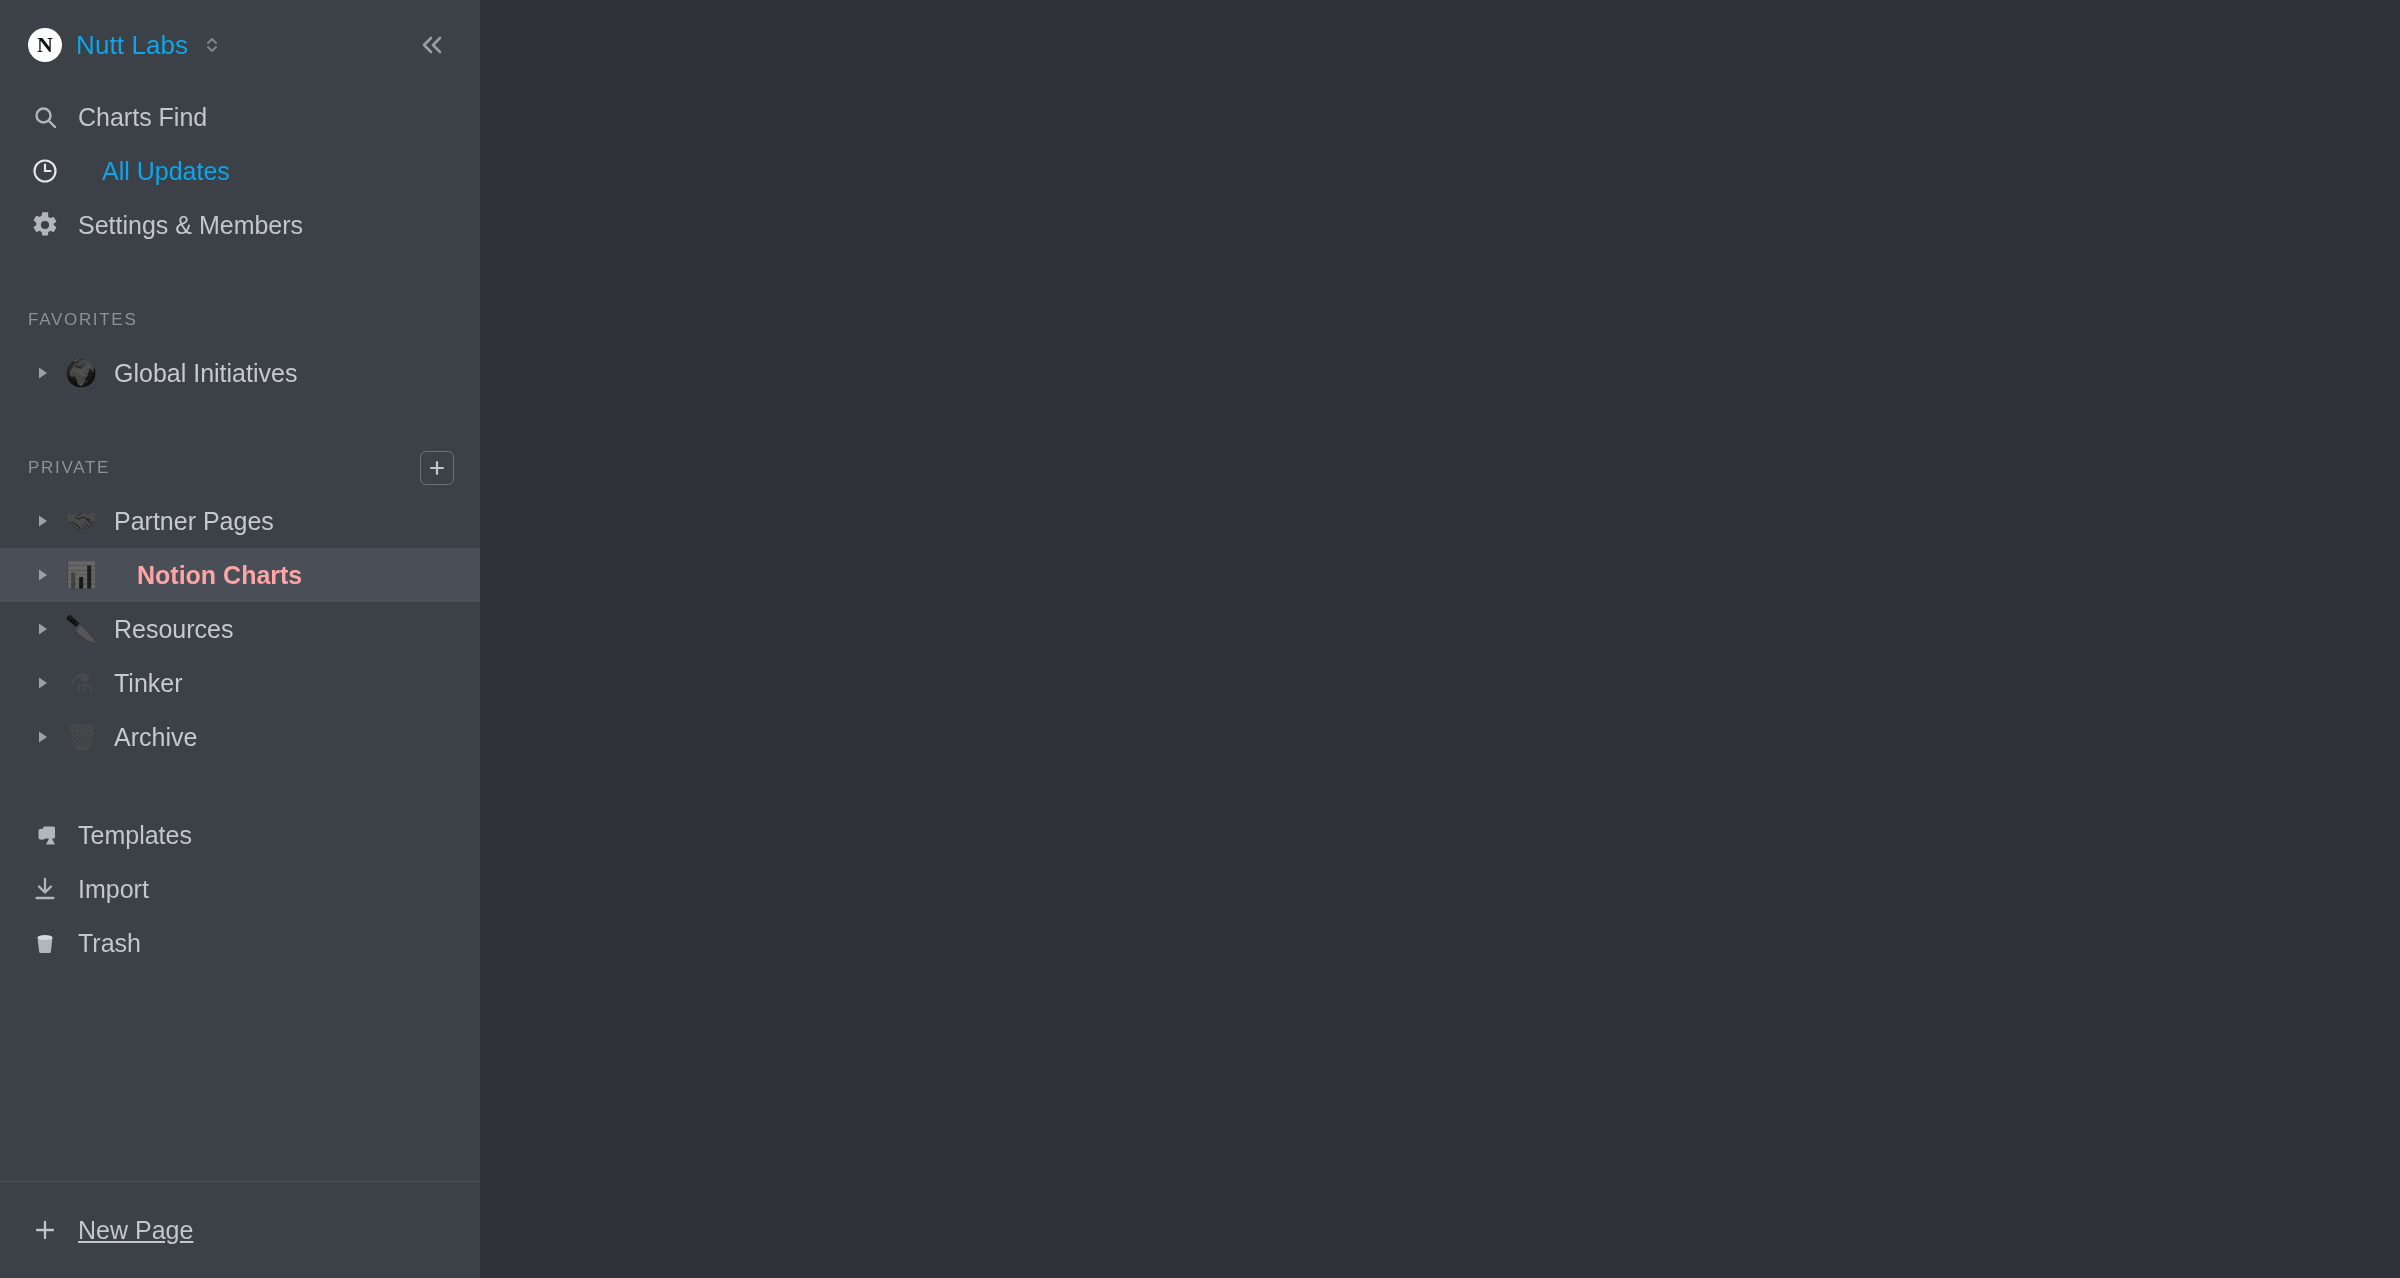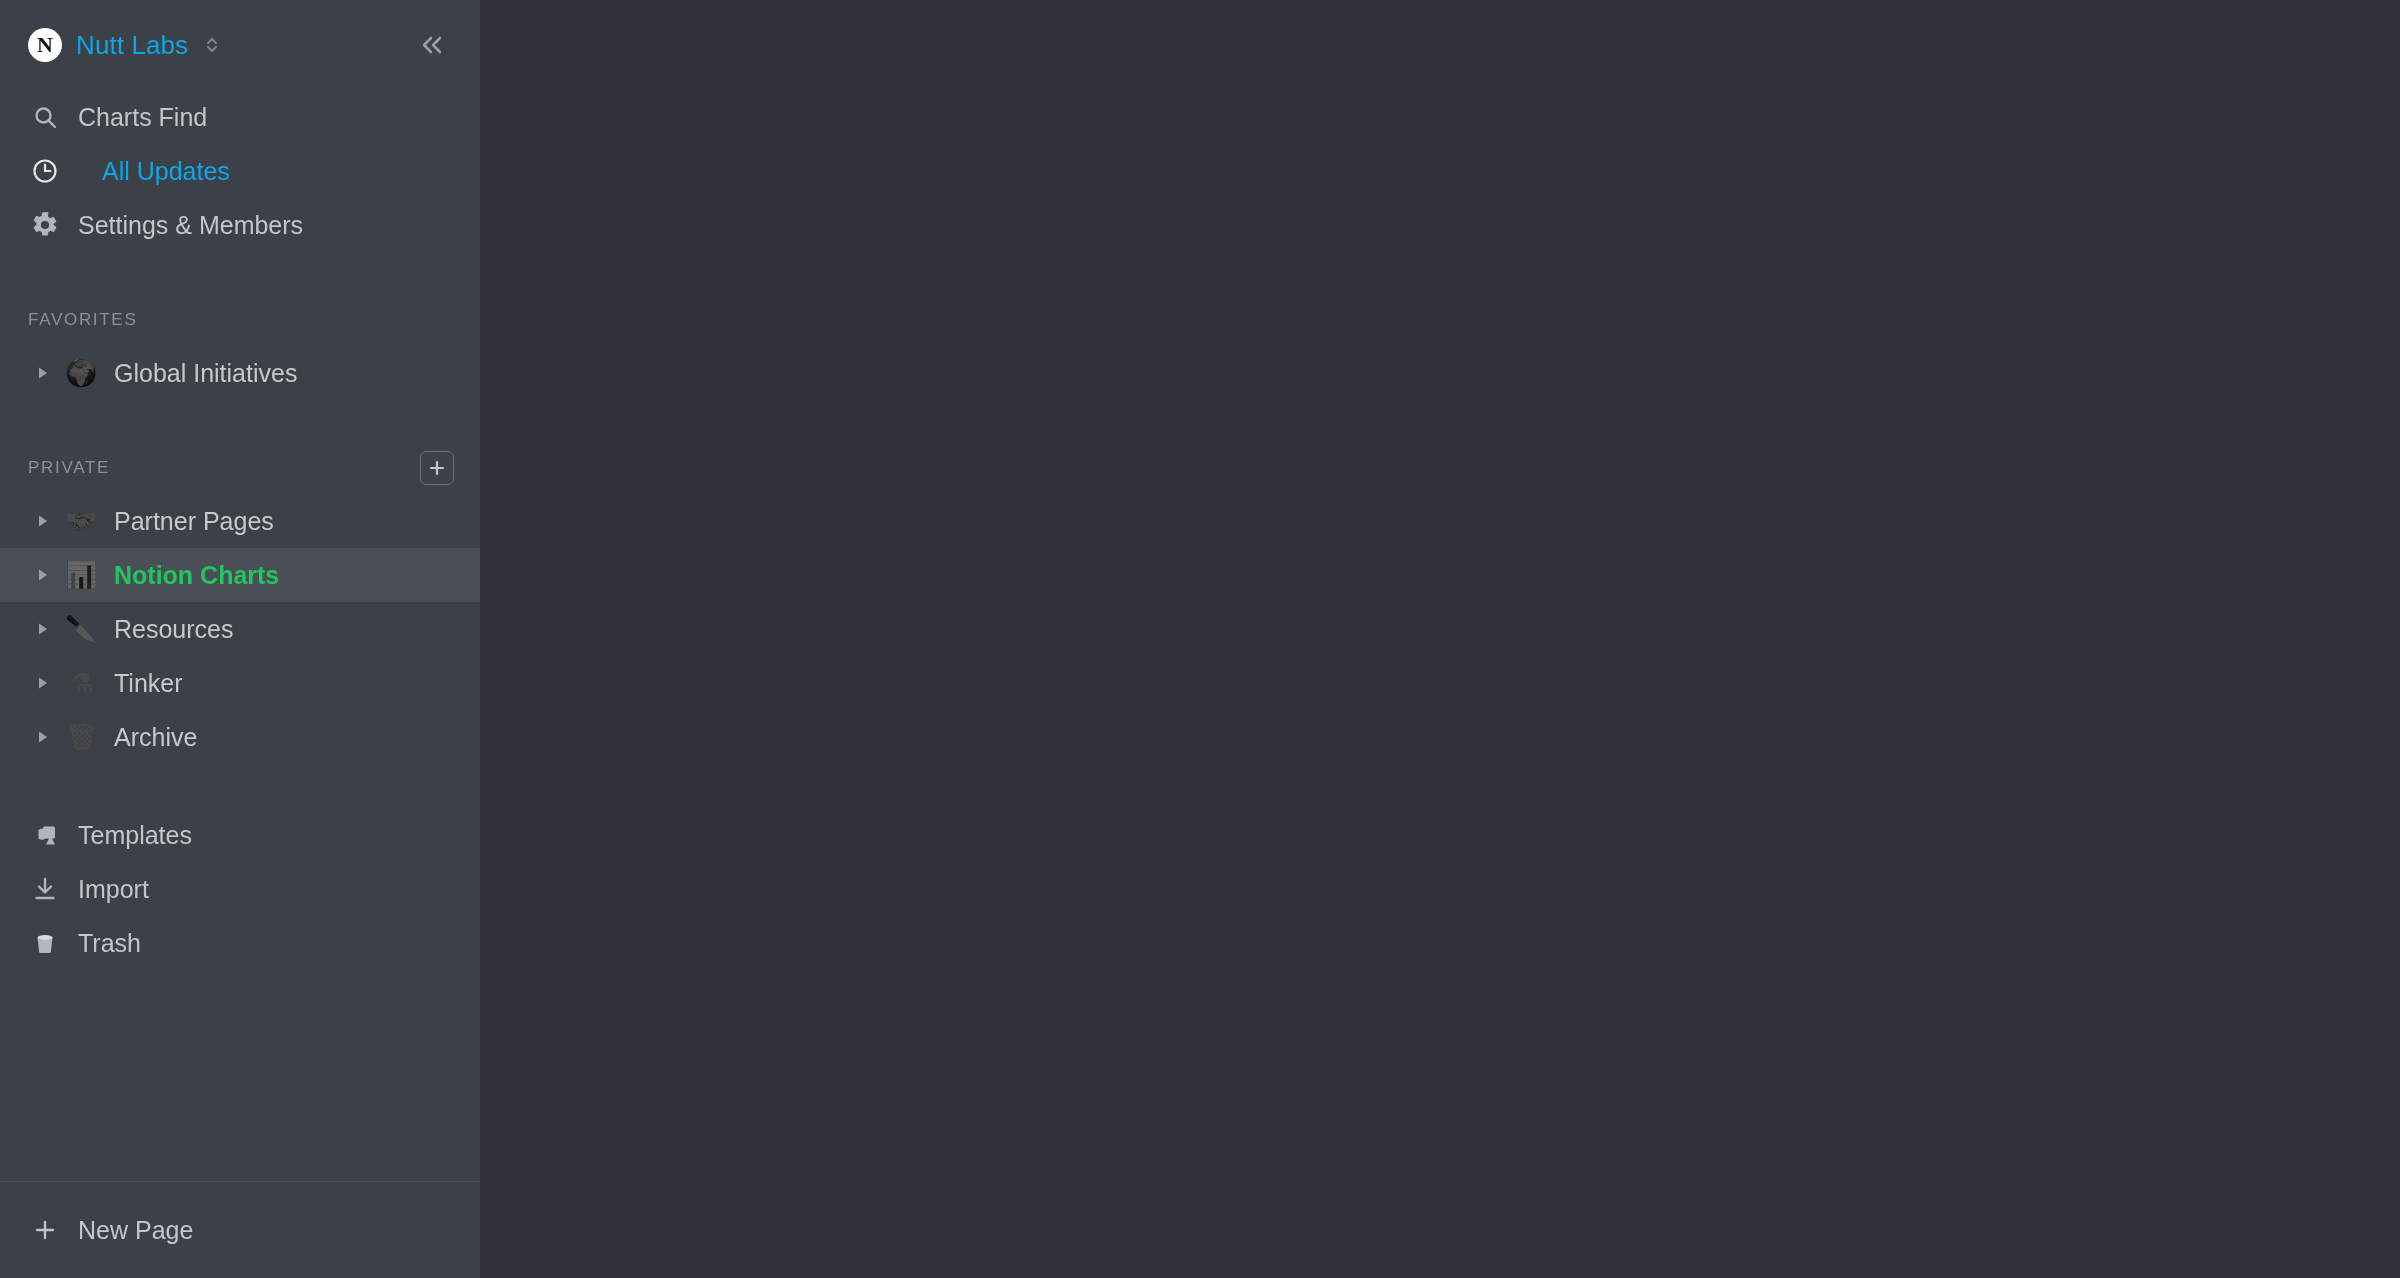--- a/index.html
+++ b/index.html
@@ -89,27 +89,27 @@
   .page-row .tri {
     width:26px; flex:0 0 26px; display:flex; align-items:center; justify-content:center;
     margin-right:8px;
   }
   .page-row .pico {
     width:36px; flex:0 0 36px; display:flex; align-items:center; justify-content:center;
     margin-right:14px; font-size:26px; line-height:1;
     filter:grayscale(1) brightness(.42) contrast(1.25);
   }
   .page-row.selected { background:#4a4f57; }
-  .page-row.selected .lbl { color:#22c55e; font-weight:700; }
+  .page-row.selected .lbl { color:#fca5a5; font-weight:700;margin-left:23px; }
 
   .gap { height:44px; }
 
   
   .sb-bottom { flex:0 0 auto; border-top:1px solid #4b5056; }
-  .sb-bottom .nav-row { height:96px; }
+  .sb-bottom .nav-row { height:96px;text-decoration:underline; }
 
   
   .main { flex:1 1 auto; background:#2f3238; height:1278px; }
 </style>
 </head>
 <body>
 
 <div class="app">
 
   <aside class="sidebar">

